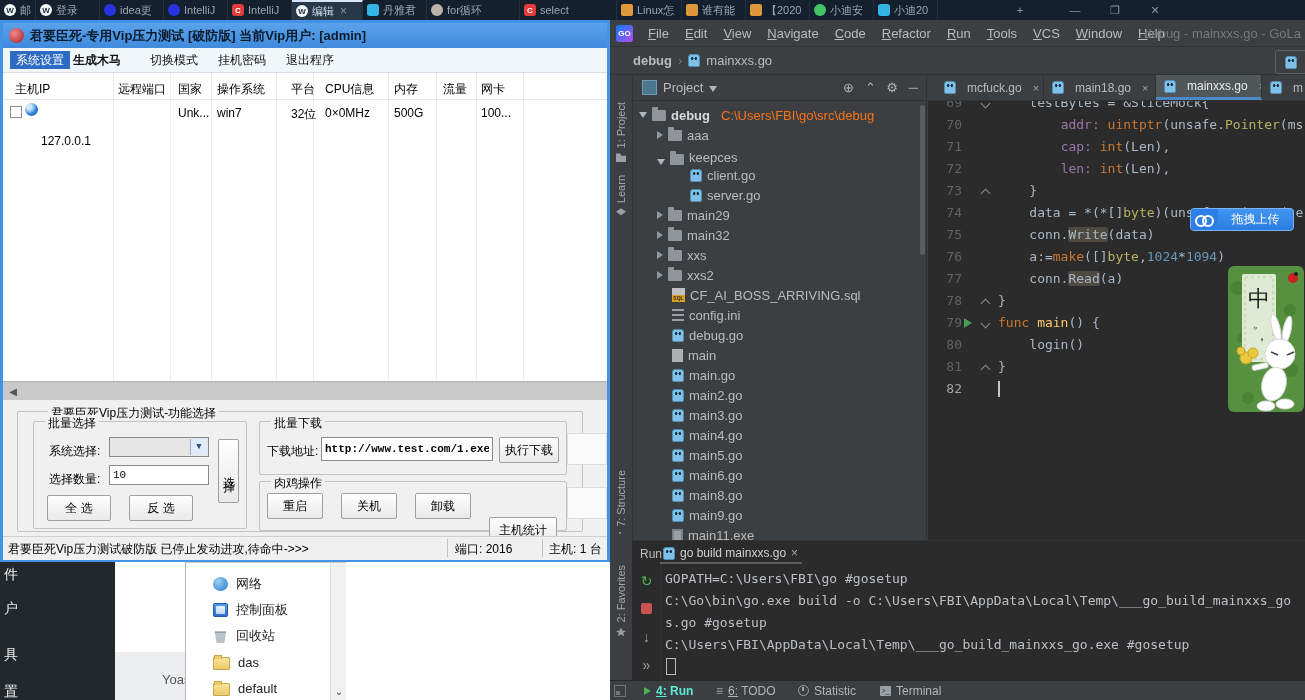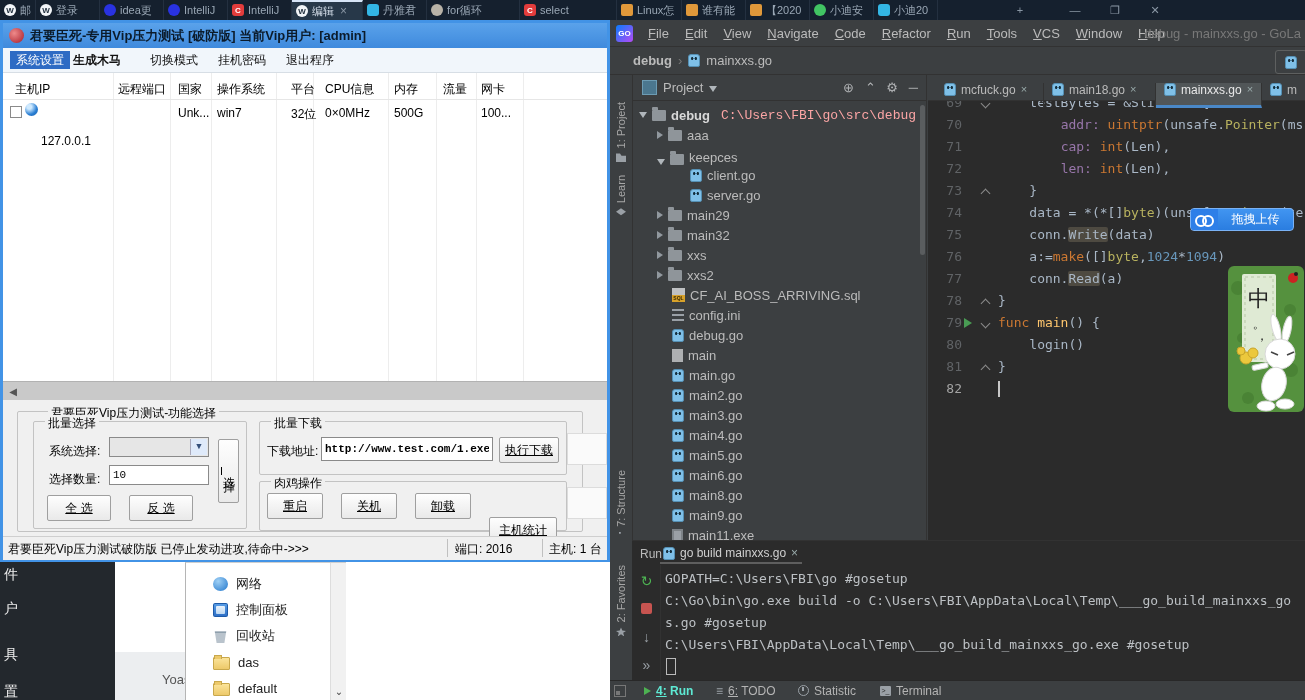--- a/index.html
+++ b/index.html
@@ -40,21 +40,21 @@
     background:radial-gradient(circle at 33% 30%,#cfeaff 0 18%,#2a7fd4 60%,#1b5fa8),
                conic-gradient(#e8c23a 0 12%,transparent 12%);}
   #hscroll{left:0;top:358px;width:604px;height:18px;background:#c9c9c9;border-top:1px solid #b2b2b2;}
   #hscroll-btn{position:absolute;left:2px;top:2px;width:16px;height:14px;display:flex;align-items:center;justify-content:center;
     color:#555;font-size:10px;}
   
   .grp{position:absolute;border:1px solid #c3c3c3;border-radius:2px;}
   .grplabel{position:absolute;background:#f0f0f0;padding:0 3px;color:#000;font-size:12px;white-space:nowrap;}
   .xlabel{position:absolute;color:#000;font-size:12px;white-space:nowrap;}
   .xbtn{position:absolute;background:linear-gradient(#fefefe,#e9e9e9);border:1px solid #9f9f9f;border-radius:2px;
-    display:flex;align-items:center;justify-content:center;color:#000;font-size:12px;box-sizing:border-box;text-decoration:underline;}
+    display:flex;align-items:center;justify-content:center;color:#000;font-size:12px;box-sizing:border-box;}
   .xinput{position:absolute;background:#fff;border:1px solid #8a8a8a;box-sizing:border-box;
     font-family:"Liberation Mono",monospace;font-size:11px;color:#000;padding:0 3px;}
   #combo{background:#e6e6e6;}
   #combo-arrow{position:absolute;right:1px;top:1px;bottom:1px;width:16px;background:#dfeafa;border-left:1px solid #aab;
     display:flex;align-items:center;justify-content:center;color:#35507a;font-size:9px;}
   #vbtn{writing-mode:vertical-lr;letter-spacing:4px;}
   .stub{position:absolute;background:#fafafa;border:1px solid #dcdcdc;}
   #app-status{left:0;top:513px;width:604px;height:23px;background:#f0f0f0;border-top:1px solid #cfcfcf;}
   .sbtext{position:absolute;top:4px;color:#000;font-size:12px;white-space:nowrap;}
   .sbdiv{position:absolute;top:2px;width:1px;height:18px;background:#c0c0c0;}
@@ -119,21 +119,21 @@
   .sqlico{width:13px;height:14px;background:#bfc1c3;position:relative;flex:0 0 auto;}
   .sqlico::after{content:"SQL";position:absolute;left:0;bottom:0;right:0;height:7px;background:#d8a22a;color:#3a2a00;
     font-size:5px;font-weight:bold;text-align:center;line-height:7px;}
   .iniico{width:12px;height:12px;background:repeating-linear-gradient(#9aa0a6 0 2px,transparent 2px 5px);flex:0 0 auto;}
   .qico{width:11px;height:13px;background:#aeb0b2;color:#2b6cc4;font-size:9px;font-weight:bold;text-align:center;line-height:13px;flex:0 0 auto;}
   .exeico{width:11px;height:13px;background:#9aa0a6;box-shadow:inset 0 0 0 2px #7c8287;flex:0 0 auto;}
   #pp-scroll{position:absolute;right:1px;top:30px;width:5px;height:150px;background:#5a5d5f;border-radius:3px;}
   
   #gl-editor{position:absolute;left:318px;top:55px;width:377px;height:465px;background:#2b2b2b;overflow:hidden;}
   #etabs{position:absolute;left:0;top:0;width:377px;height:25px;background:#3c3f41;border-bottom:1px solid #323232;z-index:5;}
-  .etab{position:absolute;top:8px;height:25px;display:flex;gap:5px;padding:0 8px;box-sizing:border-box;
+  .etab{position:absolute;top:0;height:25px;display:flex;align-items:center;gap:11px;padding:0 8px;box-sizing:border-box;
     border-right:1px solid #323232;color:#bbb;font-size:12px;white-space:nowrap;overflow:hidden;}
   .etab.active{background:#515658;color:#e8e8e8;border-bottom:3px solid #4a88c7;}
   .etclose{color:#9aa;font-size:11px;}
   .cline{position:absolute;left:0;width:377px;height:22px;font-family:"DejaVu Sans Mono",monospace;font-size:13px;line-height:22px;white-space:pre;}
   .lnum{position:absolute;left:8px;width:26px;text-align:right;color:#606366;}
   .lnum.cur{color:#a4a4a4;}
   .runarrow{position:absolute;left:36px;top:6px;width:0;height:0;border-style:solid;border-width:5px 0 5px 8px;
     border-color:transparent transparent transparent #499c54;}
   .fold{position:absolute;left:54px;top:8px;width:6px;height:6px;border-right:1.6px solid #8b8b8b;border-bottom:1.6px solid #8b8b8b;}
   .fold.open{transform:rotate(45deg);}
@@ -417,21 +417,21 @@
       </div>
       <div class="pp-tools" style="right:72px;">⊕</div>
       <div class="pp-tools" style="right:50px;">⌃</div>
       <div class="pp-tools" style="right:28px;">⚙</div>
       <div class="pp-tools" style="right:8px;">─</div>
       <div id="pp-tree">
           <div class="trow" style="left: 6px; top: 30px;">
             <div class="tri open"></div>
             <div class="fico"></div>
             <div style="font-weight: bold; color: rgb(216, 216, 216);">debug</div>
-            <div style="color: #fca5a5; margin-left: 6px; font-family: Liberation Mono, monospace;">C:\Users\FBI\go\src\debug</div>
+            <div style="color: #f97316; margin-left: 6px;">C:\Users\FBI\go\src\debug</div>
           </div>
           <div class="trow" style="left: 24px; top: 50px;">
             <div class="tri closed"></div>
             <div class="fico"></div>
             <div>aaa</div>
           </div>
           <div class="trow" style="left: 24px; top: 70px; align-items: flex-end;">
             <div class="tri open"></div>
             <div class="fico"></div>
             <div>keepces</div>

